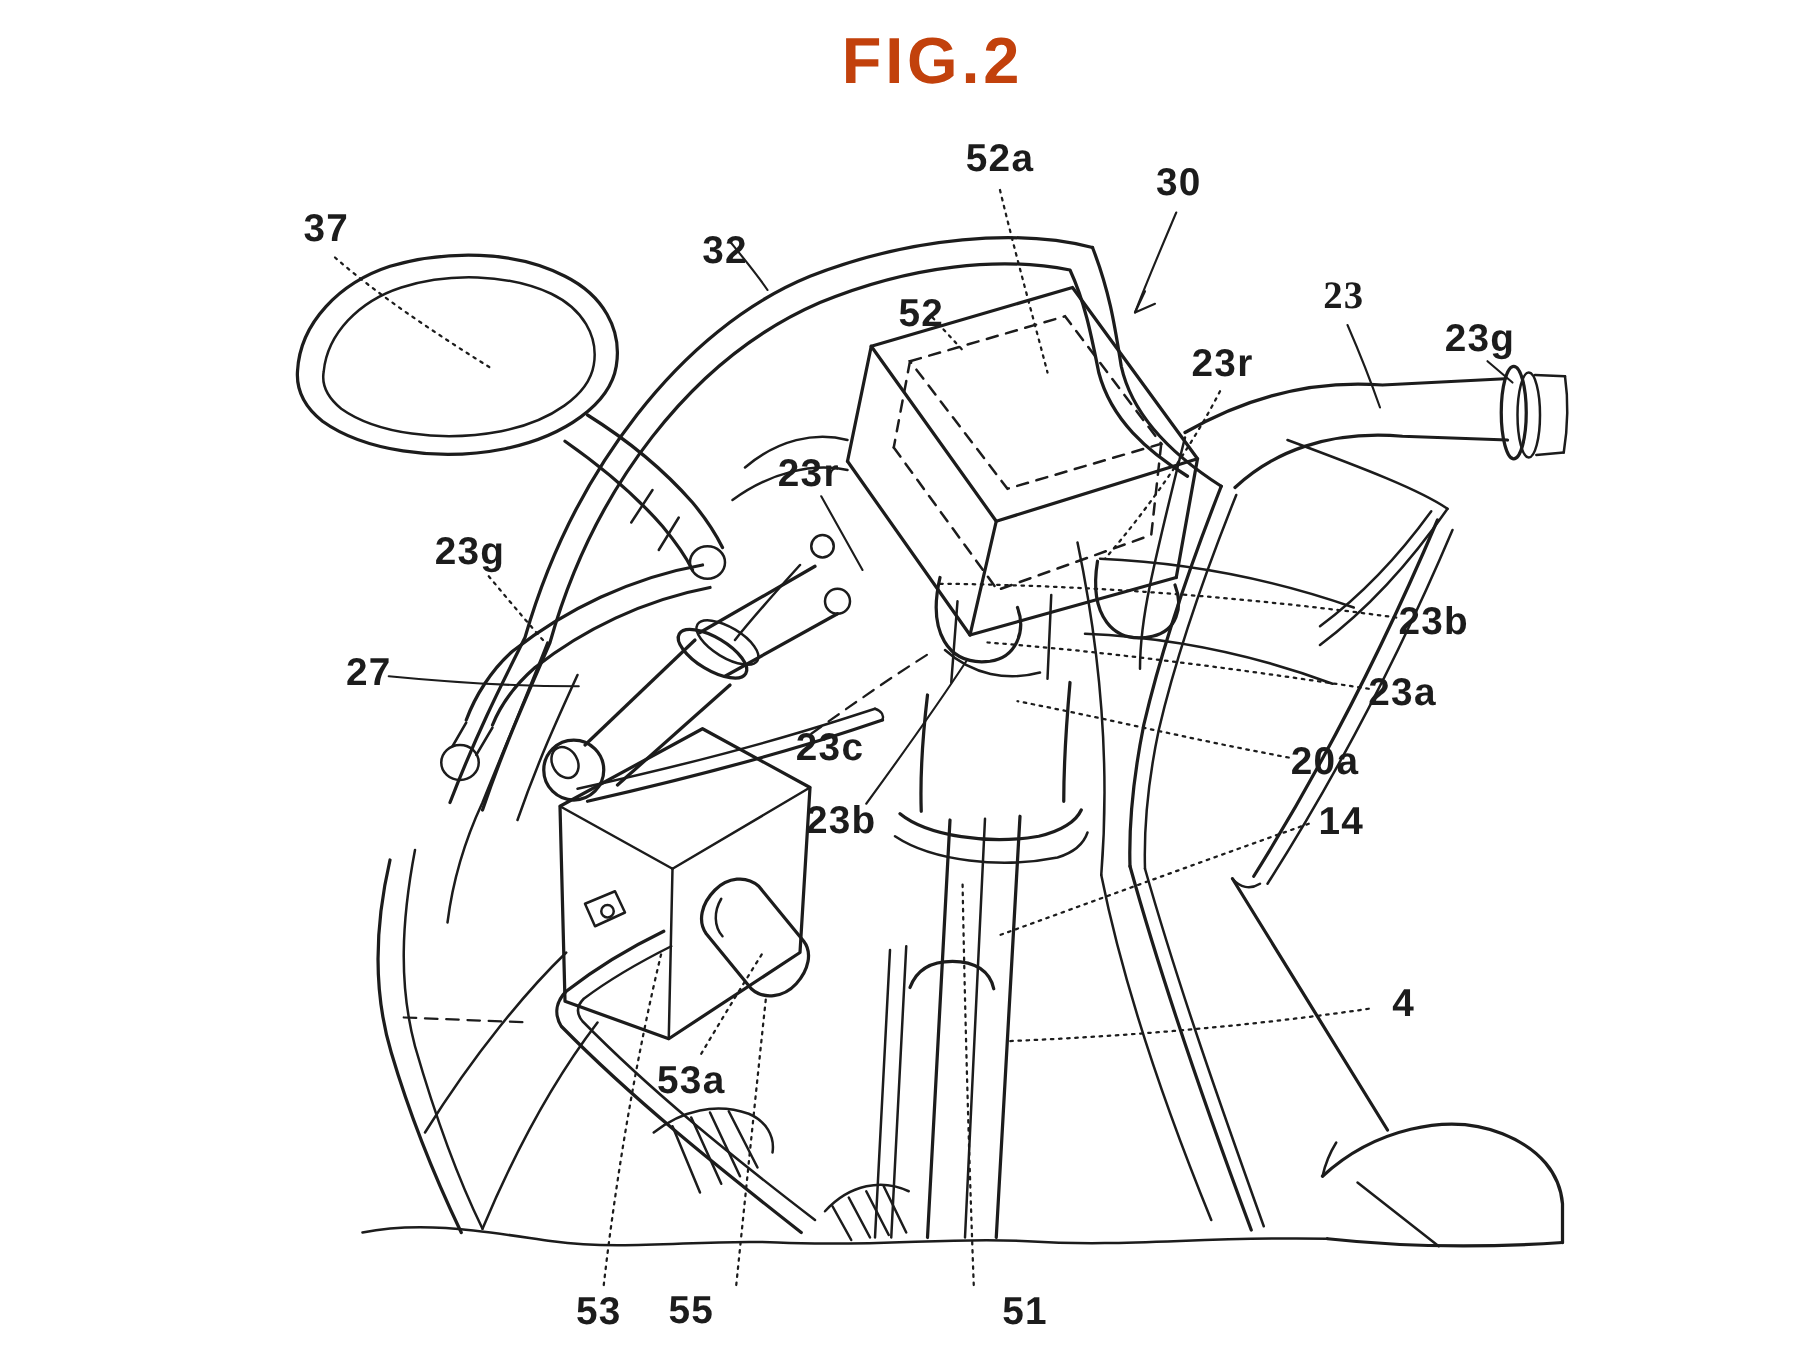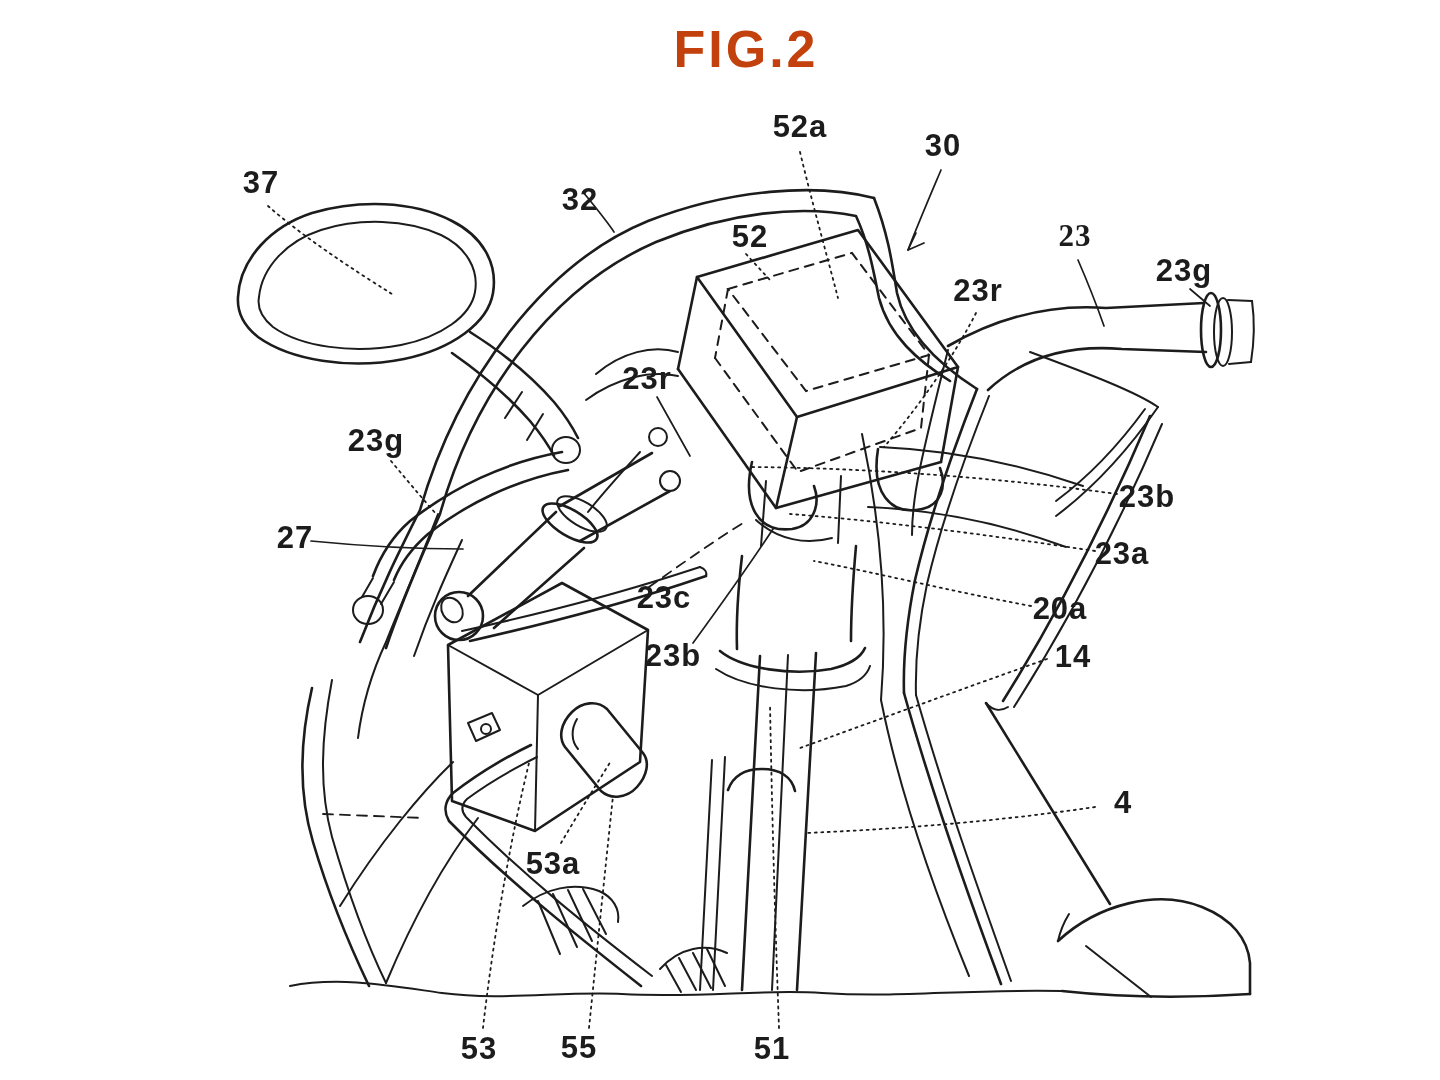--- a/index.html
+++ b/index.html
@@ -221,33 +221,33 @@
     </g>
   </svg>
 
   <div class="fig-title">FIG.2</div>
 
   <div>
     <div class="lbl" style="left:800px;  top:127px;">52a</div>
     <div class="lbl" style="left:943px;  top:146px;">30</div>
     <div class="lbl" style="left:580px;  top:170px;margin-top:30px;">32</div>
     <div class="lbl" style="left:261px;  top:183px;">37</div>
-    <div class="lbl" style="left:737px;  top:237px;margin-left:13px;">52</div>
+    <div class="lbl" style="left:737px;  top:251px;">52</div>
     <div class="lbl" style="left:1075px; top:236px;font-family:Liberation Serif, serif;">23</div>
     <div class="lbl" style="left:1184px; top:271px;">23g</div>
     <div class="lbl" style="left:978px;  top:291px;">23r</div>
     <div class="lbl" style="left:647px;  top:379px;">23r</div>
     <div class="lbl" style="left:376px;  top:441px;">23g</div>
     <div class="lbl" style="left:295px;  top:538px;">27</div>
     <div class="lbl" style="left:1147px; top:497px;">23b</div>
     <div class="lbl" style="left:1122px; top:554px;">23a</div>
     <div class="lbl" style="left:1060px; top:609px;">20a</div>
     <div class="lbl" style="left:1073px; top:657px;">14</div>
     <div class="lbl" style="left:664px;  top:598px;">23c</div>
     <div class="lbl" style="left:673px;  top:656px;">23b</div>
     <div class="lbl" style="left:1123px; top:803px;">4</div>
     <div class="lbl" style="left:553px;  top:864px;">53a</div>
     <div class="lbl" style="left:479px;  top:1049px;">53</div>
-    <div class="lbl" style="left:579px;  top:1048px;text-align:center;">55</div>
-    <div class="lbl" style="left:772px;  top:1049px;">51</div>
+    <div class="lbl" style="left:553px;  top:1048px;text-align:center;">55</div>
+    <div class="lbl" style="left:820px;  top:1049px;">51</div>
   </div>
 
 </div>
 
 </body></html>

